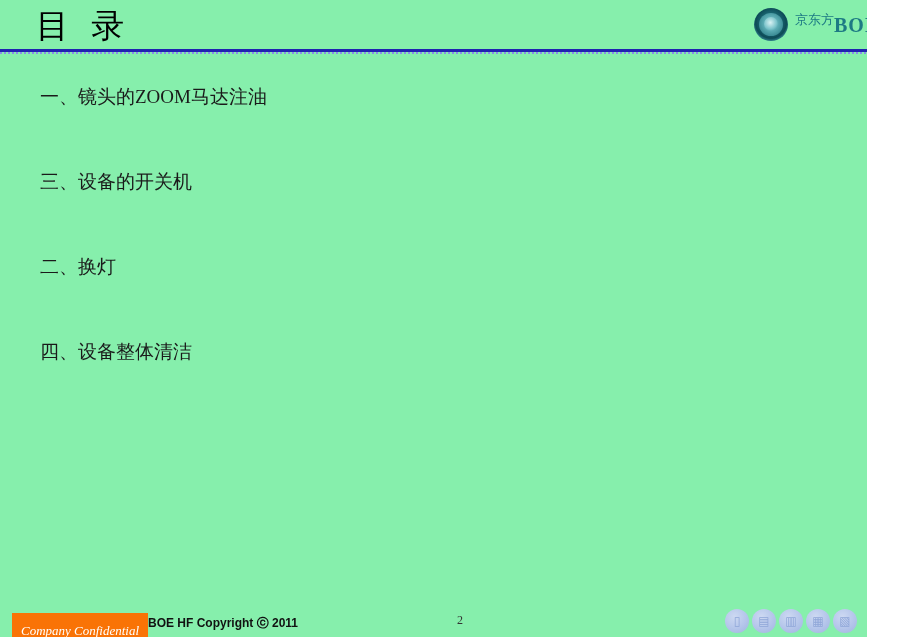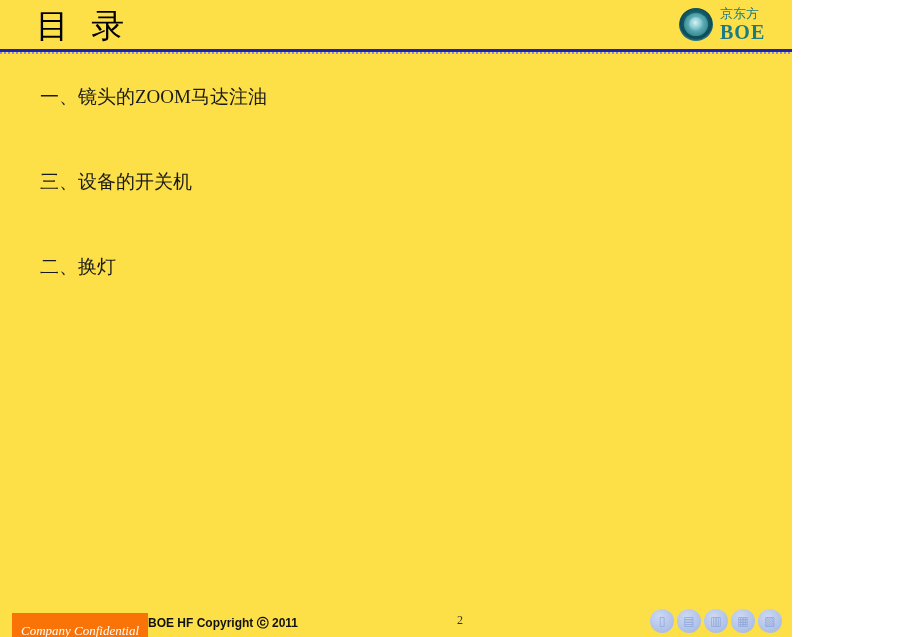--- a/index.html
+++ b/index.html
@@ -6,23 +6,23 @@
   html, body {
     margin: 0;
     padding: 0;
     background: #ffffff;
   }
   body {
     font-family: "Liberation Serif", "DejaVu Serif", serif;
   }
   #slide {
     position: relative;
-    width: 792px;
+    width: 867px;
     height: 637px;
-    background: #fde047;
+    background: #86efac;
     overflow: hidden;
   }
 
   
   #slide-title {
     position: absolute;
     left: 36px;
     top: 6px;
     font-family: "Liberation Serif", "DejaVu Serif", serif;
     font-size: 33px;
@@ -84,21 +84,21 @@
   }
   #logo-mark .ring-inner {
     position: absolute;
     left: 11px; top: 9px;
     width: 14px; height: 14px;
     border-radius: 50%;
     background: radial-gradient(circle at 45% 40%, #d9f2f4 0%, #7cc4cb 55%, #2d8590 100%);
   }
   #logo-text {
     display: flex;
-    flex-direction: column;
+    flex-direction: row;
     justify-content: center;
     line-height: 1;
   }
   #logo-cn {
     font-family: "Liberation Sans", "DejaVu Sans", sans-serif;
     font-size: 13px;
     color: #1d7a84;
     letter-spacing: 0px;
     white-space: nowrap;
   }
@@ -209,20 +209,21 @@
     <div id="logo-text">
       <div id="logo-cn">京东方</div>
       <div id="logo-en">BOE</div>
     </div>
   </div>
 
   <div id="toc-list">
     <div class="toc-item">一、镜头的ZOOM马达注油</div>
     <div class="toc-item">三、设备的开关机</div>
     <div class="toc-item">二、换灯</div>
+    <div class="toc-item">四、设备整体清洁</div>
   </div>
 
   <div id="confidential-badge">Company Confidential</div>
   <div id="copyright">BOE HF  Copyright ⓒ 2011</div>
   <div id="page-number">2</div>
 
   <div id="footer-icons">
     <div class="footer-icon">
       <span class="glyph">▯</span>
     </div>

